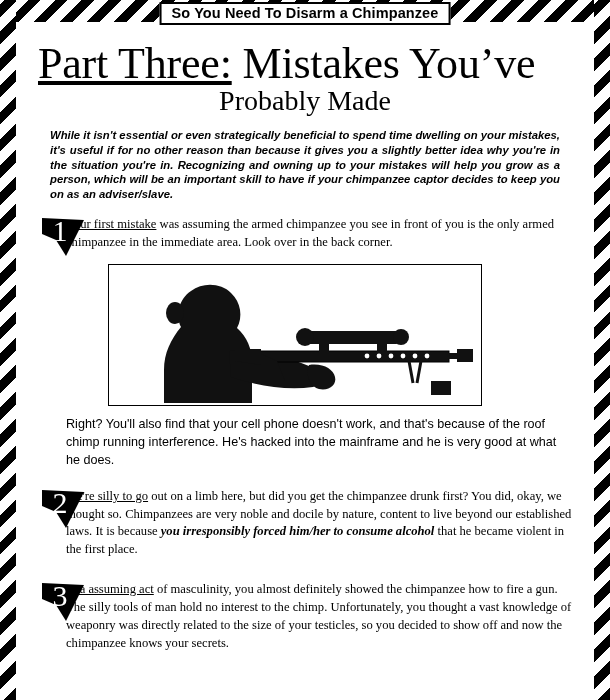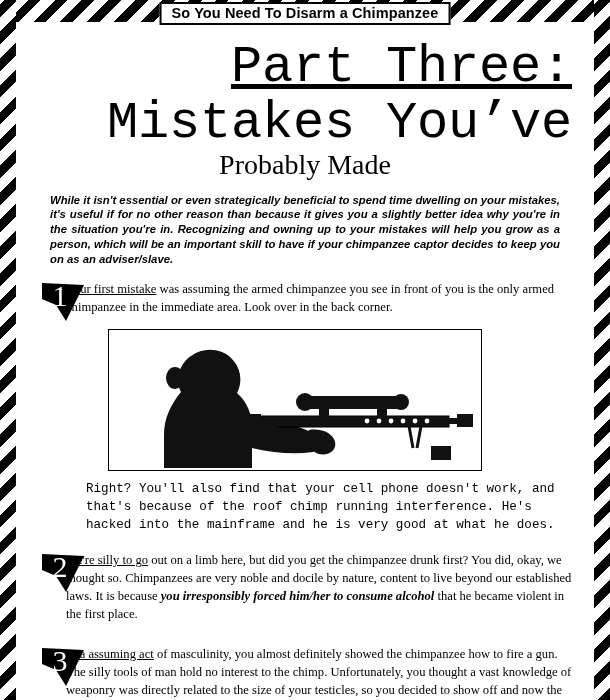--- a/index.html
+++ b/index.html
@@ -77,25 +77,25 @@
     position: absolute;
     top: 24px;
     left: 16px;
     width: 578px;
     height: 652px;
     box-sizing: border-box;
     padding: 8px 22px 0 22px;
     background: #ffffff;
   }
   .title {
-    text-align: right;
-    font-size: 52px;
+    text-align: left;
+    font-size: 44px;
     line-height: 1.08;
     font-weight: normal;
-    font-family: Liberation Mono, monospace;
+    font-family: Liberation Serif, serif;
     margin: 8px 0 0 0;
     letter-spacing: -0.2px;
   }
   .title .underline {
     text-decoration: underline;
   }
   .title-line2 {
     text-align: center;
     font-size: 28px;
     font-family: "Liberation Serif", serif;
@@ -147,24 +147,24 @@
   .photo-wrap {
     margin: 12px 0 10px 70px;
     width: 372px;
     height: 140px;
     border: 1px solid #000000;
     background: #ffffff;
     position: relative;
     overflow: hidden;
   }
   .after-photo {
-    margin-left: 48px;
+    margin-left: 28px;
     font-size: 12.6px;
     line-height: 1.42;
-    font-family: Liberation Mono, monospace;
+    font-family: Liberation Sans, sans-serif;
   }
 </style>
 </head>
 <body>
 
 <div class="page">
 
   <div class="stripe stripe-top"></div>
   <div class="stripe stripe-bottom"></div>
   <div class="stripe stripe-left"></div>

